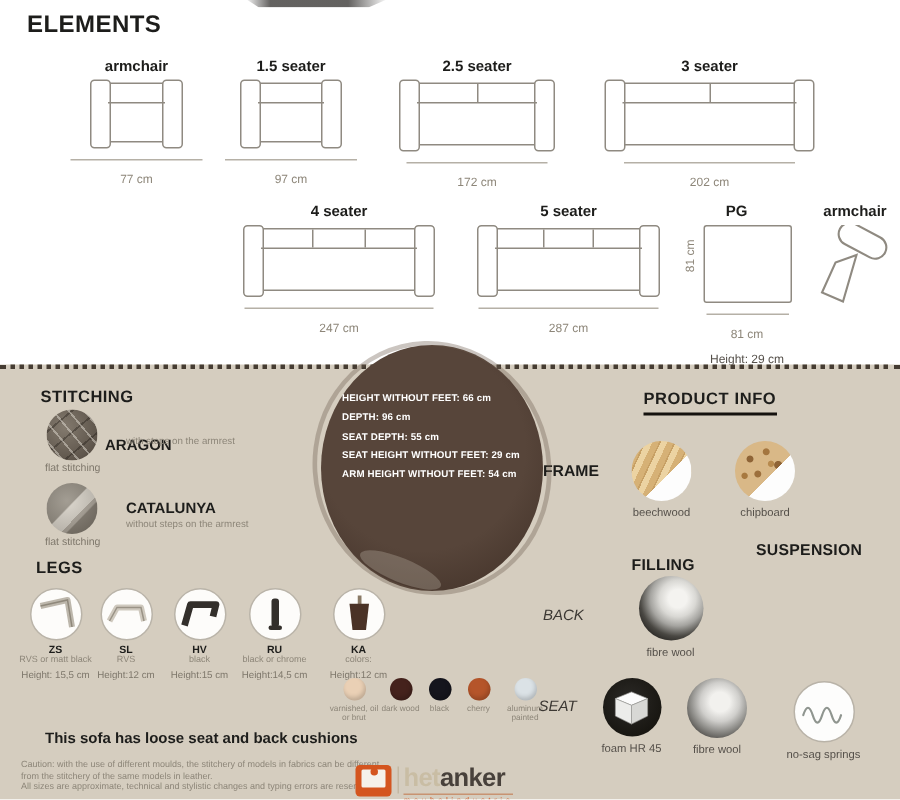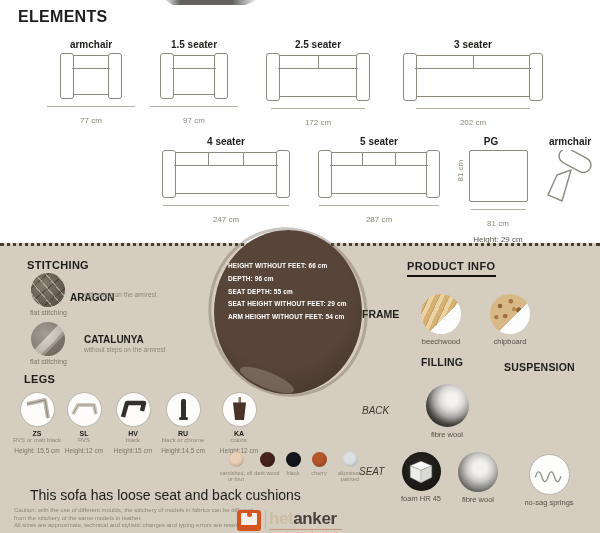--- a/index.html
+++ b/index.html
@@ -100,21 +100,21 @@
   .ph-foam{width:39px;height:39px;background:radial-gradient(circle at 45% 40%,#2c2a27,#16140f 80%);
     display:flex;align-items:center;justify-content:center;}
   .ph-springs{width:39px;height:39px;border:1px solid #b9b3a8;background:#fdfdfc;
     display:flex;align-items:center;justify-content:center;}
   .pi-title{font-size:11px;font-weight:bold;letter-spacing:.4px;border-bottom:2px solid #15120e;padding-bottom:3px;}
   .part-label{font-size:10.5px;font-weight:bold;}
   .part-label.it{font-style:italic;font-weight:normal;font-size:10px;color:#3c3833;}
   .col-title{font-size:10.5px;font-weight:bold;letter-spacing:.2px;}
 
   
-  .foot-note{font-size:14px;font-weight:normal;}
+  .foot-note{font-size:10px;font-weight:bold;}
   .caution{font-size:6px;line-height:7.5px;color:#8d8679;}
   .logo{display:flex;align-items:flex-start;}
   .logo-icon{position:relative;width:24px;height:21px;background:#d4551f;border-radius:3px;flex:0 0 auto;}
   .logo-icon::before{content:"";position:absolute;left:4px;right:4px;top:3px;bottom:6px;background:#f5f1ea;border-radius:1px;}
   .logo-icon::after{content:"";position:absolute;left:9.5px;top:1.5px;width:5px;height:5px;background:#d4551f;border-radius:50%;}
   .logo-sep{width:1px;height:18px;background:#c3b7a1;margin:1px 3px 0 4px;}
   .logo-words{display:flex;flex-direction:column;}
   .logo-line1{font-size:17px;font-weight:bold;line-height:17px;letter-spacing:-.4px;}
   .logo-het{color:#c9bda4;} .logo-anker{color:#48413b;}
   .logo-tag{font-size:5.5px;color:#d4551f;letter-spacing:2.3px;border-top:1px solid rgba(190,100,50,.55);
@@ -349,33 +349,33 @@
       <div class="ka-item" style="width:28px;">
         <div class="ka-dot" style="background-color: rgb(181, 85, 42);"></div>
         <div class="ka-lbl">cherry</div>
       </div>
       <div class="ka-item" style="width:34px;">
         <div class="ka-dot" style="background-color: rgb(219, 226, 230);"></div>
         <div class="ka-lbl">aluminum painted</div>
       </div>
     </div>
 
-    <div class="abs pi-title" style="left:407px;top:14px;">PRODUCT INFO</div>
+    <div class="abs pi-title" style="left:429px;top:14px;">PRODUCT INFO</div>
 
     <div class="abs part-label" style="left:362px;top:62px;">FRAME</div>
     <div class="ph-item" style="left:410px;top:48px;width:62px;">
       <div class="ph ph-beech"></div>
       <div class="ph-lbl">beechwood</div>
     </div>
     <div class="ph-item" style="left:478px;top:48px;width:64px;">
       <div class="ph ph-chip"></div>
       <div class="ph-lbl">chipboard</div>
     </div>
 
-    <div class="abs col-title" style="left:421px;top:110px;">FILLING</div>
+    <div class="abs col-title" style="left:421px;top:125px;">FILLING</div>
     <div class="abs col-title" style="left:504px;top:115px;">SUSPENSION</div>
 
     <div class="abs part-label it" style="left:362px;top:159px;">BACK</div>
     <div class="ph-item" style="left:415px;top:138px;width:64px;">
       <div class="ph ph-wool"></div>
       <div class="ph-lbl">fibre wool</div>
     </div>
 
     <div class="abs part-label it" style="left:359px;top:220px;">SEAT</div>
     <div class="ph-item" style="left:389px;top:206px;width:64px;">

